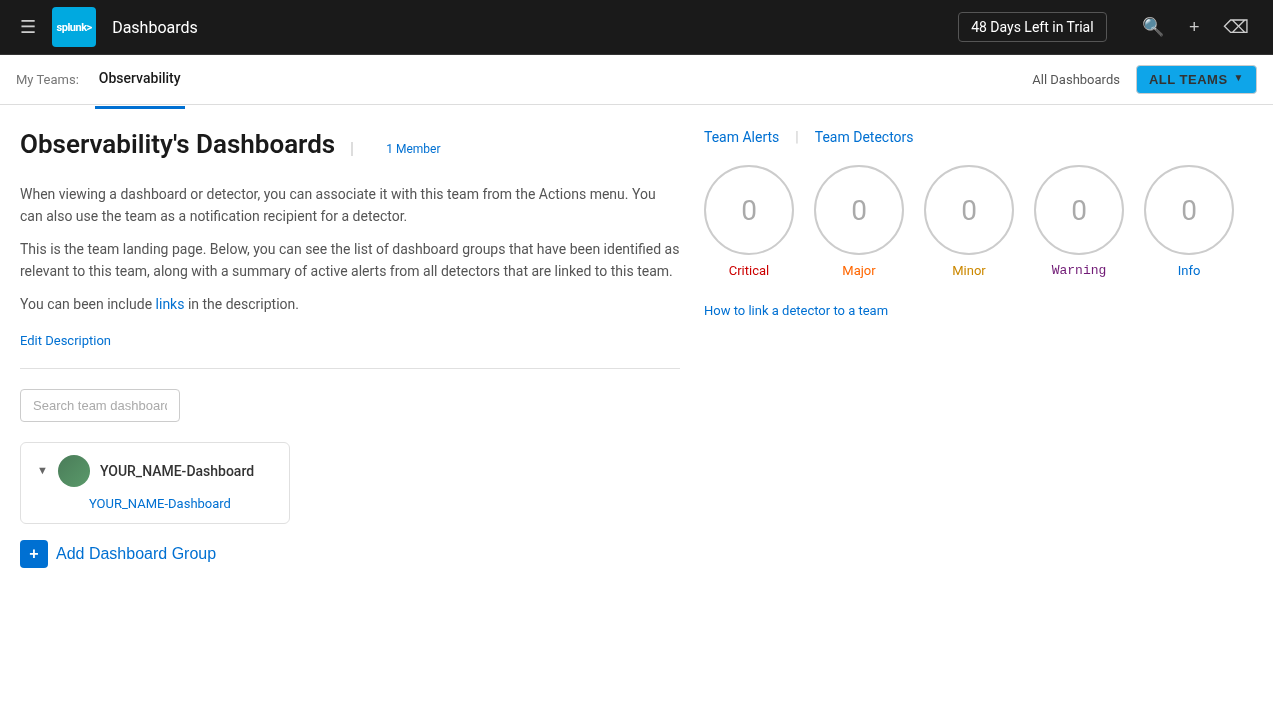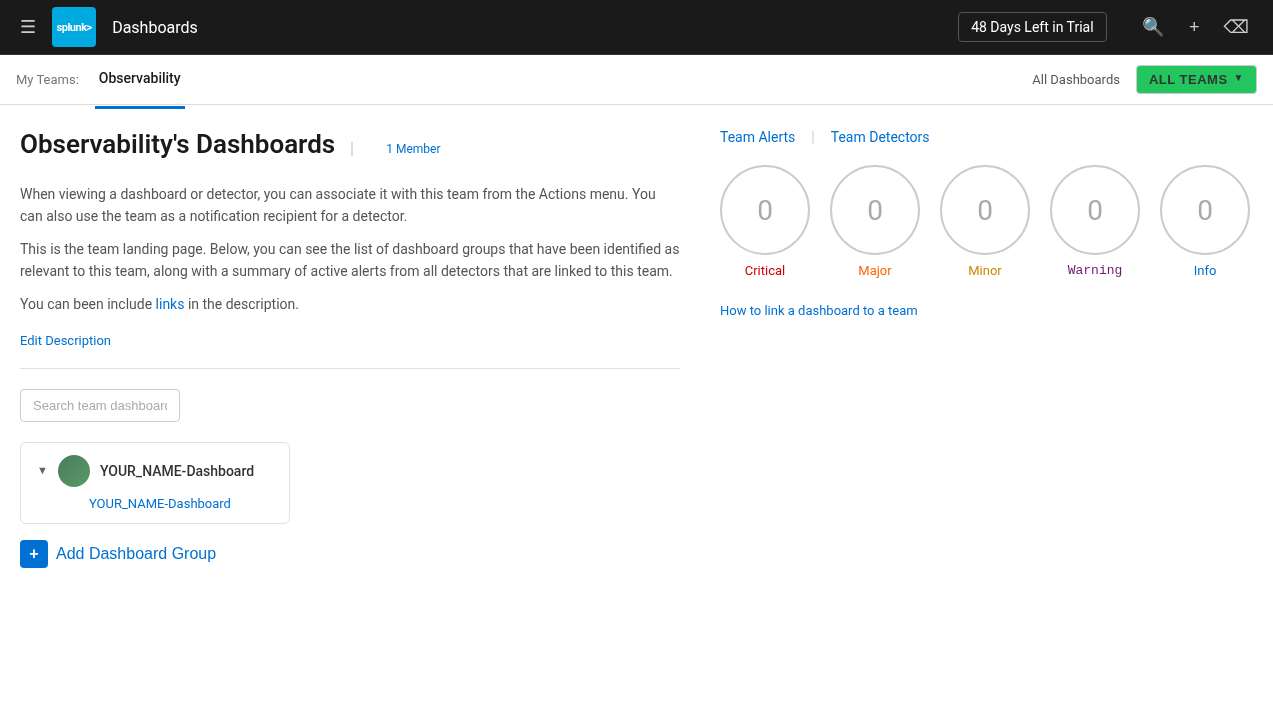--- a/index.html
+++ b/index.html
@@ -98,40 +98,40 @@
     .all-dashboards-link {
       color: #555;
       font-size: 13px;
       cursor: pointer;
       margin-right: 16px;
       text-decoration: none;
     }
     .all-teams-btn {
       display: flex;
       align-items: flex-start;
-      background: #22c55e;
+      background: #0ea5e9;
       border: 1px solid #ccc;
       border-radius: 4px;
       padding: 6px 12px;
       cursor: pointer;
       font-size: 13px;
       font-weight: 600;
       letter-spacing: 0.5px;
       color: #333;
     }
     .all-teams-btn .chevron {
       margin-left: 6px;
       font-size: 10px;
     }
 
     
     .main-content {
       display: flex;
       padding: 24px 20px;
-      gap: 20px;
+      gap: 4px;
     }
     .left-panel {
       flex: 0 0 660px;
       max-width: 660px;
     }
     .right-panel {
       flex: 1;
       padding-left: 20px;
     }
 
@@ -416,16 +416,16 @@
         <div class="alert-circle-item">
           <div class="alert-circle">0</div>
           <span class="alert-label warning">Warning</span>
         </div>
         <div class="alert-circle-item">
           <div class="alert-circle">0</div>
           <span class="alert-label info">Info</span>
         </div>
       </div>
 
-    <a href="#" class="how-to-link">How to link a dashboard to a team</a>
+    <a href="#" class="how-to-link">How to link a detector to a team</a>
   </div>
 
 </div>
 
 </body></html>

